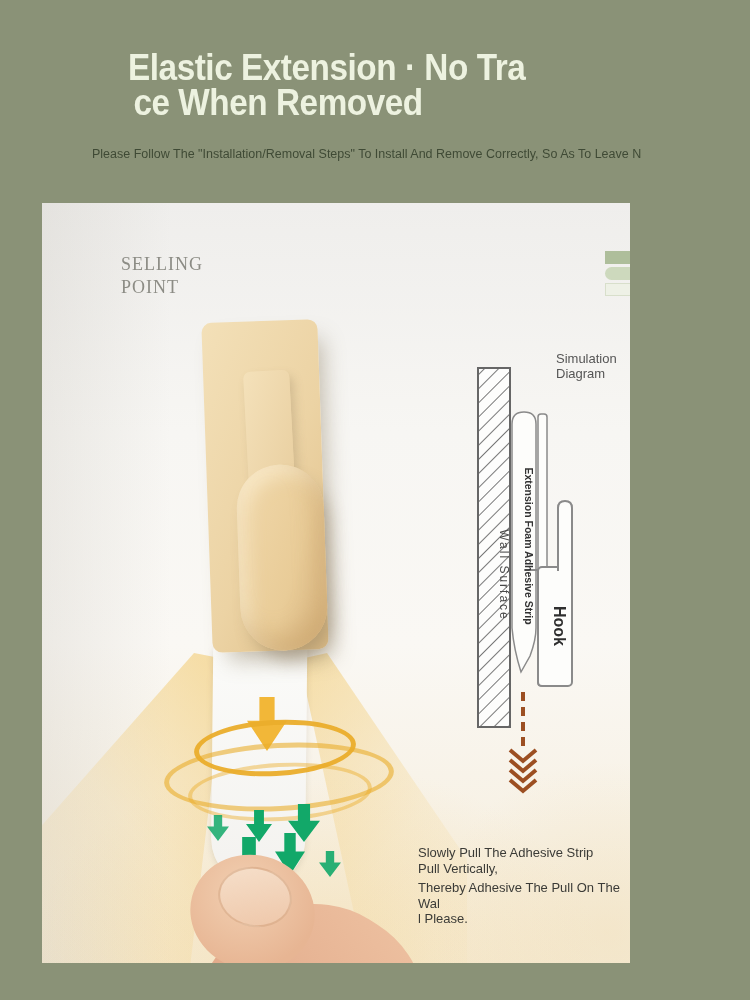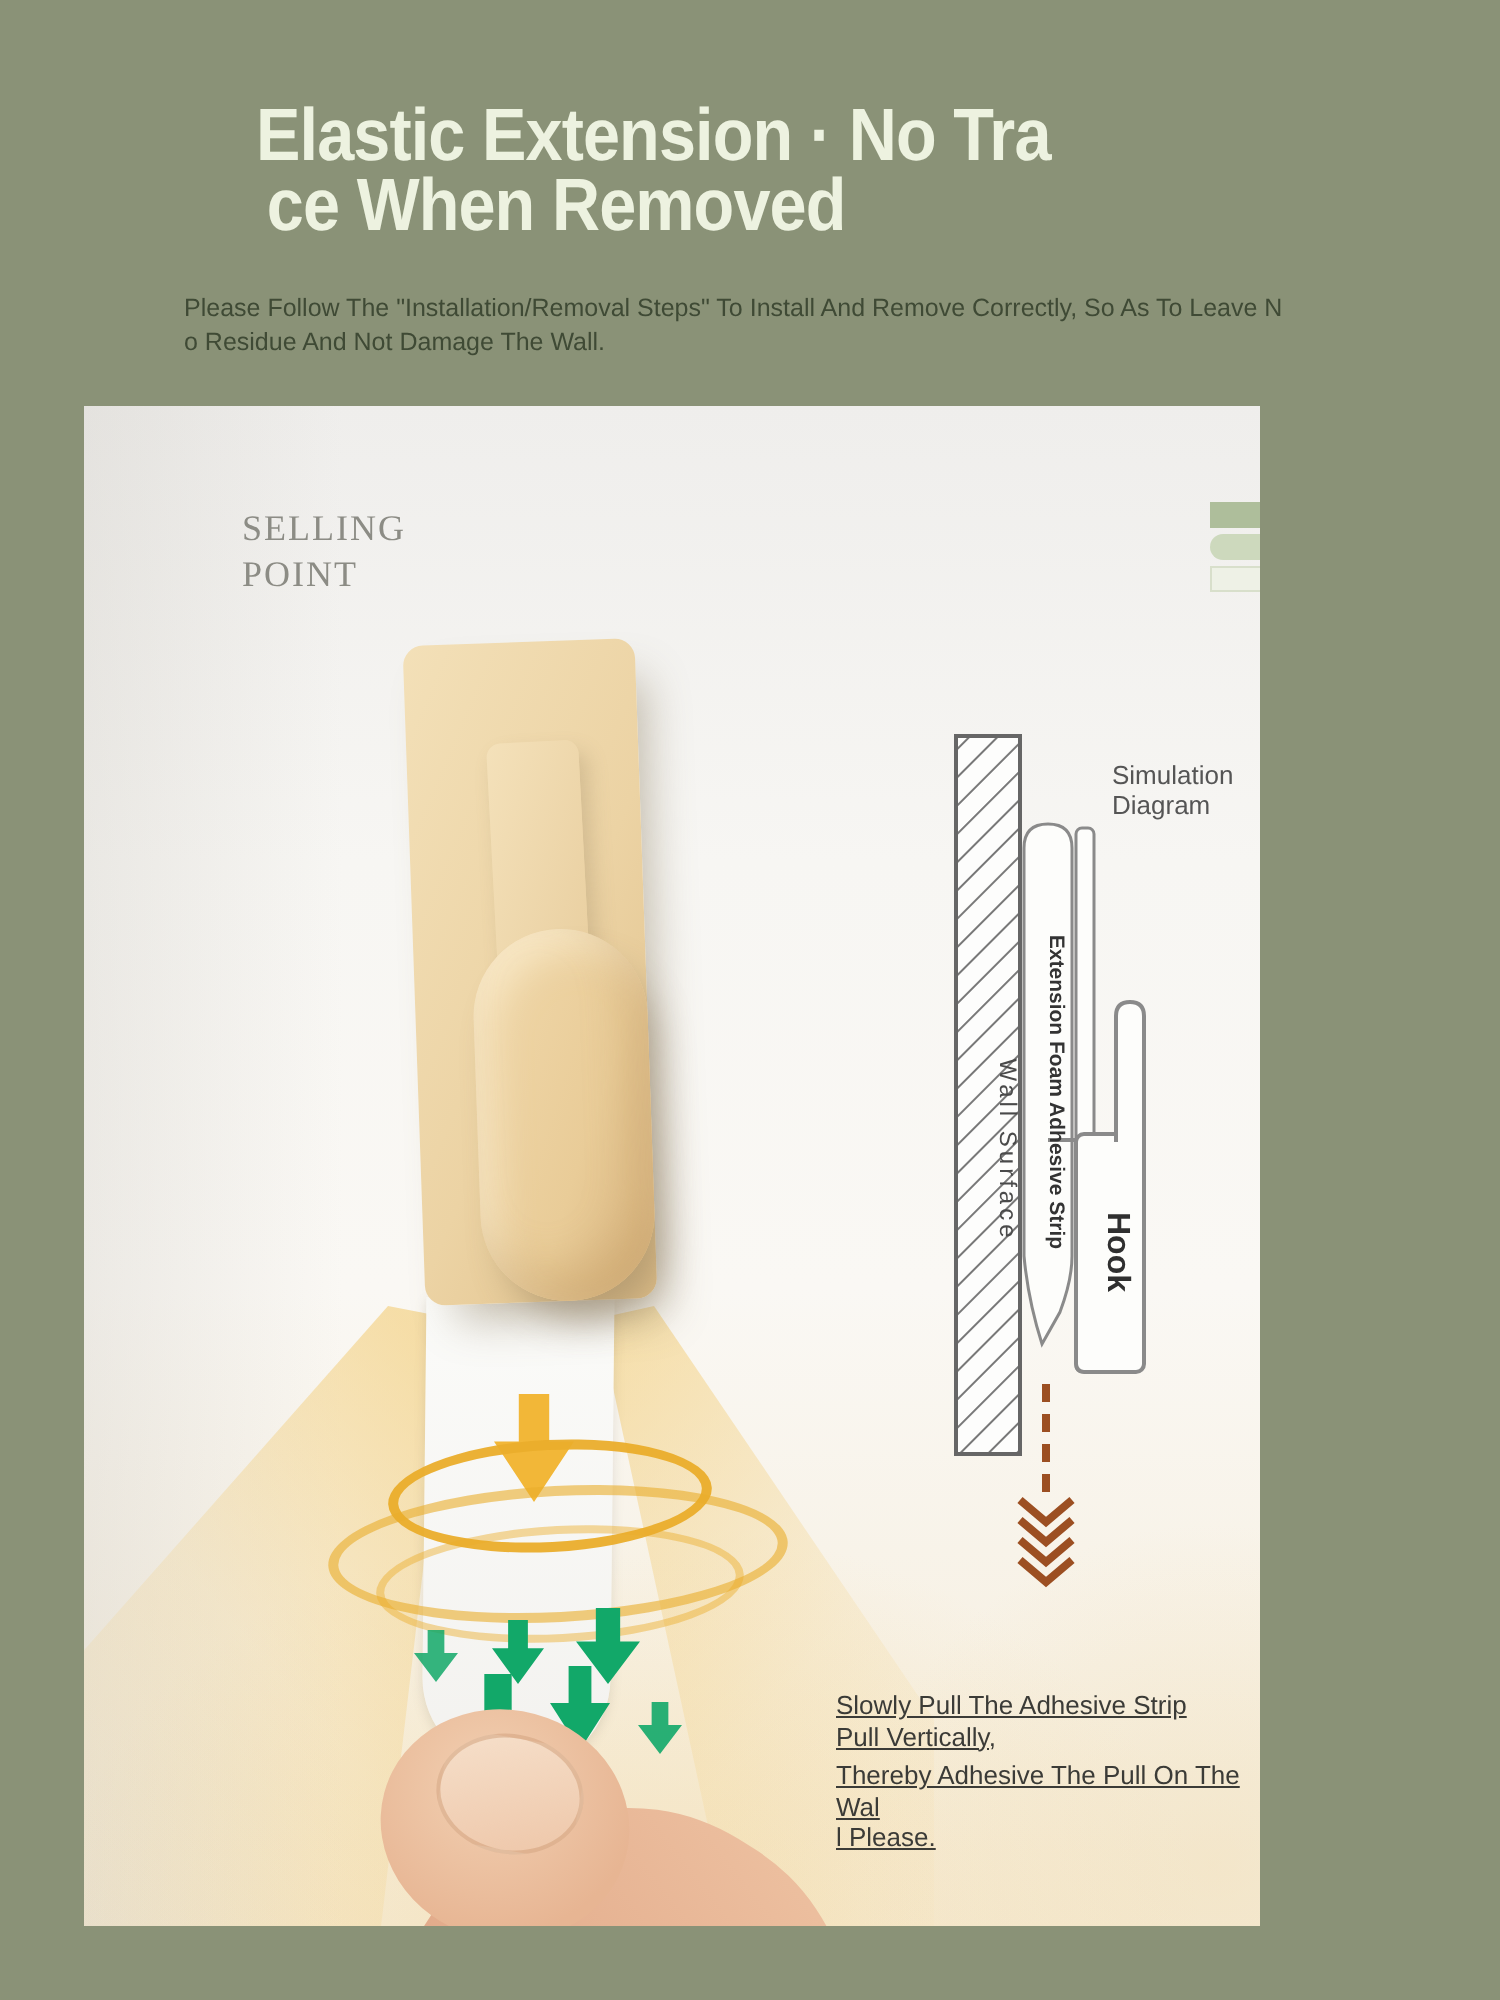--- a/index.html
+++ b/index.html
@@ -74,43 +74,42 @@
   
   .thumb{position:absolute;z-index:5;border-radius:50%;}
   .t-body{left:150px;top:700px;width:230px;height:250px;border-radius:48%;
           background:linear-gradient(200deg,#eec2a2,#db9d7d);transform:rotate(32deg);}
   .t-tip{left:148px;top:652px;width:125px;height:115px;
          background:radial-gradient(circle at 40% 35%,#f2d0b2,#e7b593 72%);transform:rotate(15deg);}
   .t-nail{left:176px;top:664px;width:74px;height:60px;
           background:linear-gradient(160deg,#f6e0cb,#eec6a8);
           border:2px solid rgba(205,150,110,.45);box-sizing:border-box;transform:rotate(10deg);}
   
-  .sim-label{position:absolute;left:514px;top:177px;z-index:6;color:#555;font-size:13px;}
+  .sim-label{position:absolute;left:514px;top:148px;z-index:6;color:#555;font-size:13px;}
   .diagram{position:absolute;left:408px;top:157px;z-index:6;}
   .diagram text{font-family:"Liberation Sans",sans-serif;}
   
   .caption{position:absolute;left:376px;top:642px;z-index:6;color:#3b3b37;font-size:13px;
-           line-height:15.5px;text-decoration:underline;}
+           line-height:15.5px;}
   .caption p{margin:0;}
   .caption .p2{margin-top:4px;}
   .caption span{display:block;}
 </style>
 </head>
 <body>
 
 <div class="page">
 
   <h1 class="title">
     <span class="tl">Elastic Extension · No Tra</span>
     <span class="tl tl2">ce When Removed</span>
   </h1>
 
   <p class="subtitle">
     <span>Please Follow The "Installation/Removal Steps" To Install And Remove Correctly, So As To Leave N</span>
-    <span>o Residue And Not Damage The Wall.</span>
   </p>
 
   <div class="card">
     <div class="vign"></div>
 
     <div class="selling">
       <span>SELLING</span>
       <span>POINT</span>
     </div>
 

